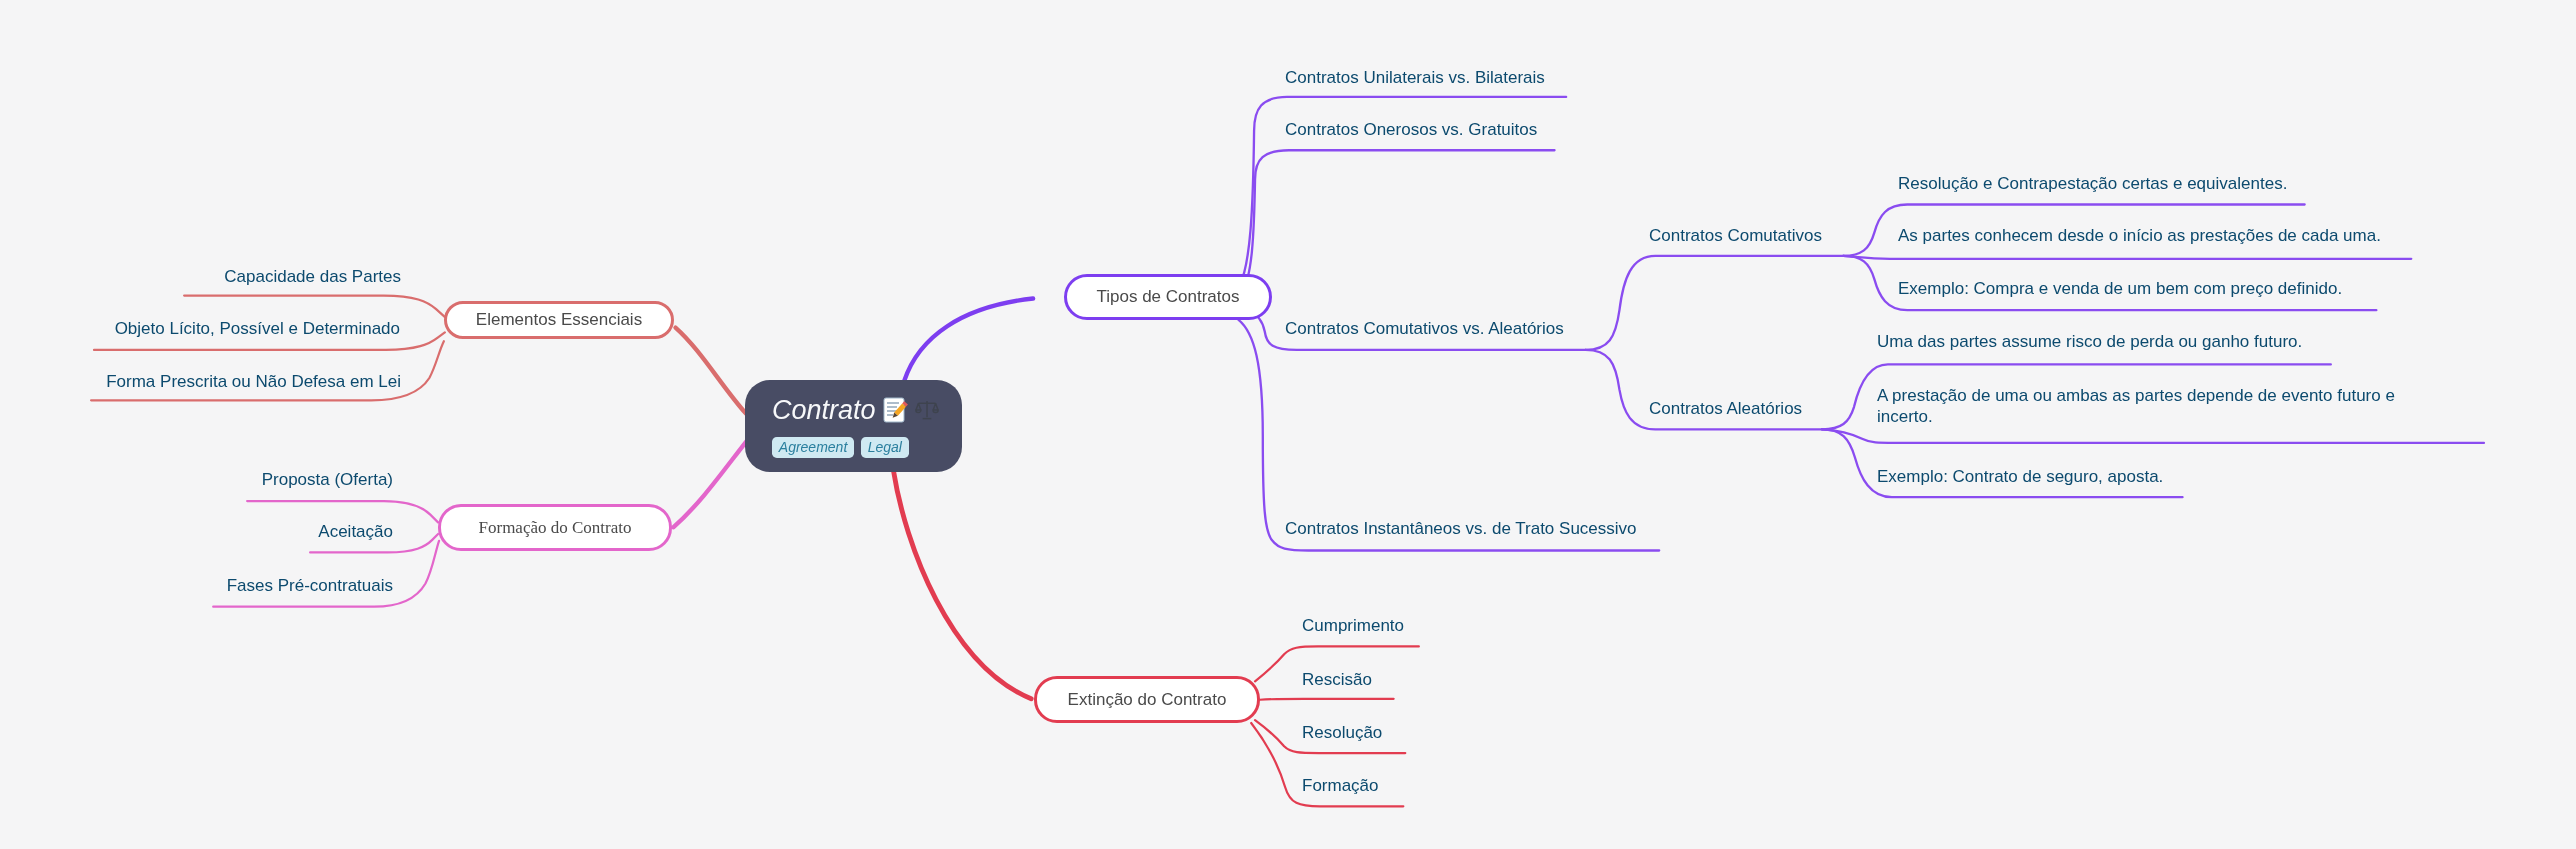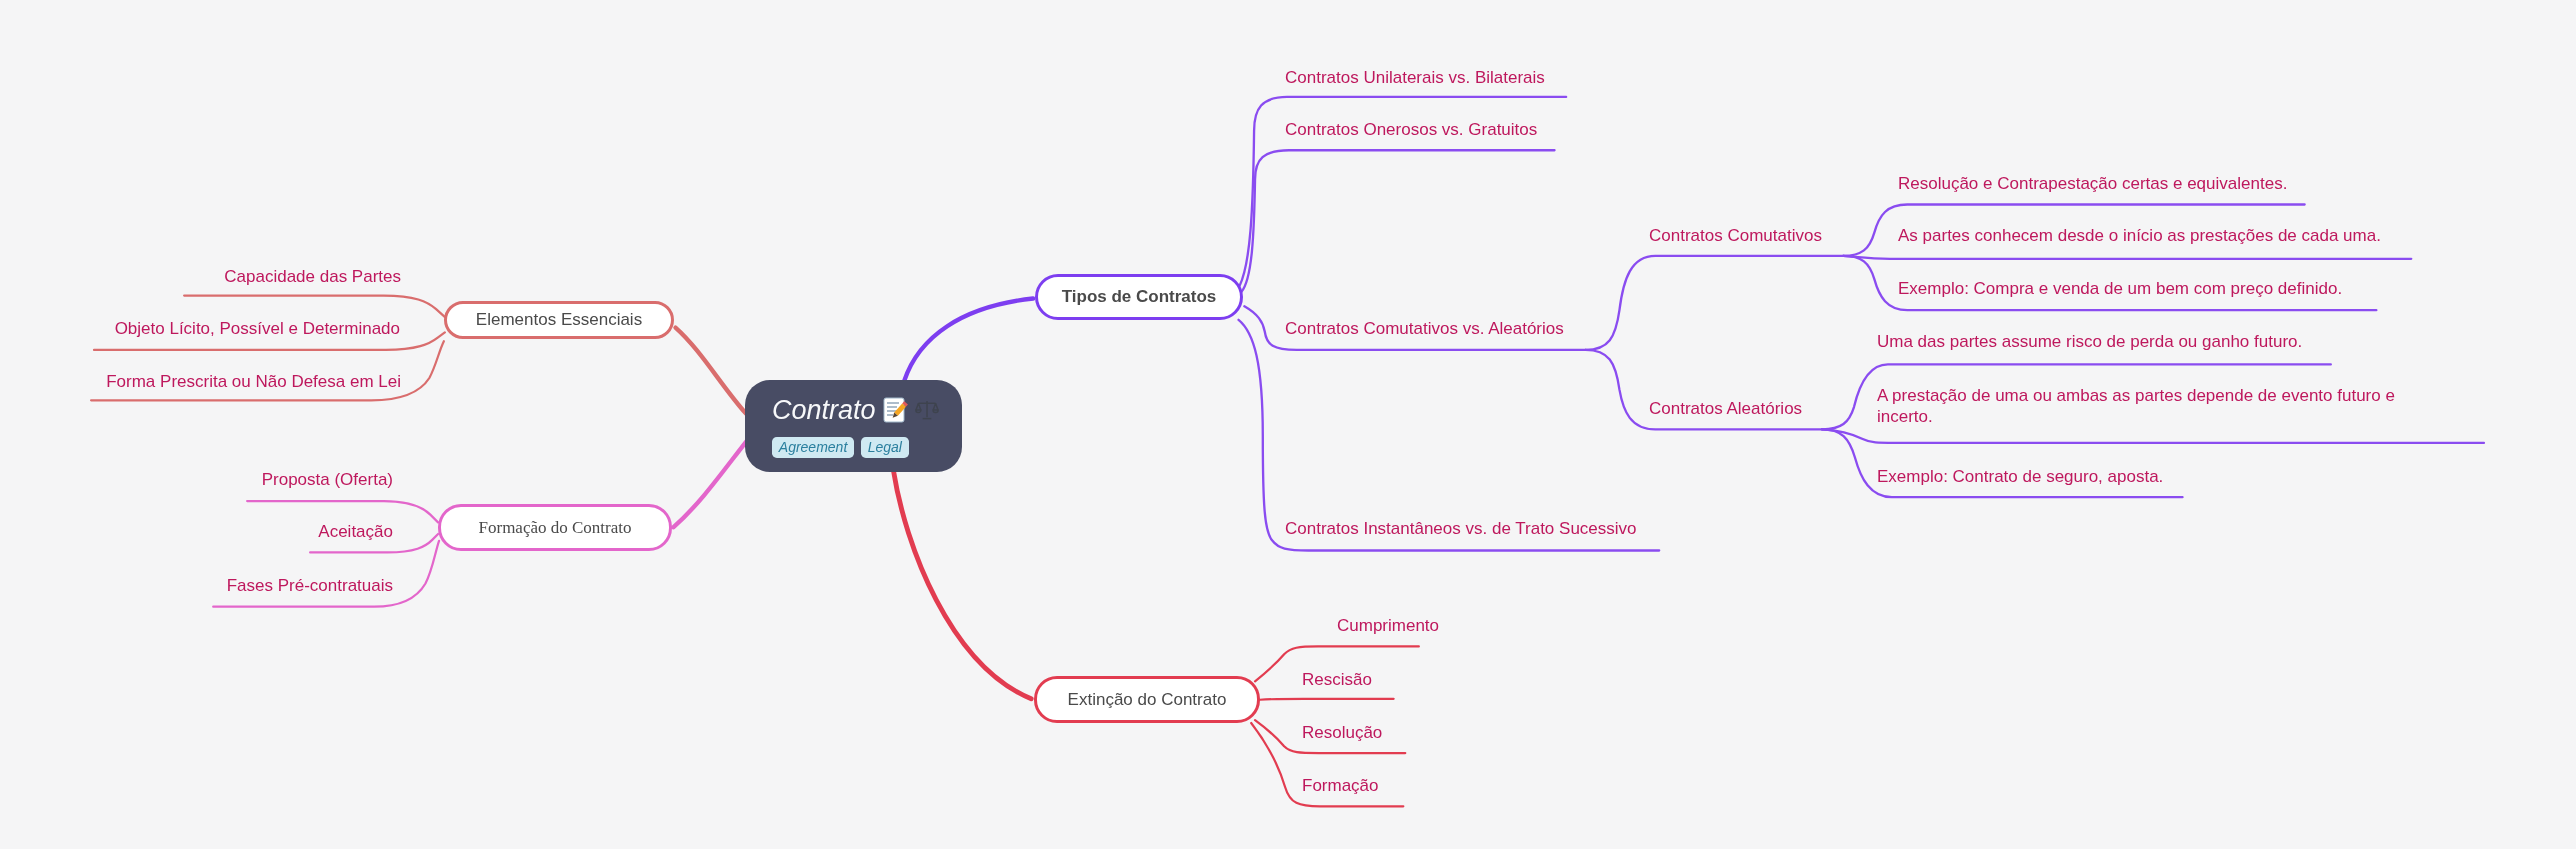--- a/index.html
+++ b/index.html
@@ -16,21 +16,21 @@
   .node.extincao {border:3.9px   solid #e23c50;}
   .root{position:absolute;z-index:3;background:#484c64;border-radius:25px;
         box-sizing:border-box;padding:11.6px 0 0 27px;font-style:italic;}
   .root .trow{display:flex;align-items:center;gap:6.8px;height:37px;}
   .root .rtitle{font-size:27px;color:#f7f8fa;white-space:nowrap;}
   .root .ricon{display:inline-flex;align-items:center;}
   .root .tags{display:flex;gap:6.8px;margin-top:8.7px;}
   .tag{background:#cfe9f2;color:#2a7f9e;font-size:14px;line-height:20.4px;
        padding:0 6.8px;border-radius:4.8px;white-space:nowrap;}
   .lbl{position:absolute;z-index:2;font-size:17px;line-height:21.3px;
-       color:#be185d;white-space:nowrap;}
+       color:#0c4a6e;white-space:nowrap;}
   .lbl.wrap{white-space:normal;}
   .lbl.r{text-align:right;}
 </style>
 </head>
 <body>
 
 <div class="canvas">
 
   <svg class="links" width="2576" height="850" viewBox="0 0 2658 877">
 
@@ -93,21 +93,21 @@
           </g>
         </svg>
       </span>
     </div>
     <div class="tags">
       <span class="tag">Agreement</span>
       <span class="tag">Legal</span>
     </div>
   </div>
 
-  <div class="node tipos" style="left:1035px;top:274px;width:208px;height:46px;font-weight:bold;">Tipos de Contratos</div>
+  <div class="node tipos" style="left:1064px;top:274px;width:208px;height:46px;">Tipos de Contratos</div>
   <div class="node elementos" style="left:444px;top:301px;width:230px;height:38px;">Elementos Essenciais</div>
   <div class="node formacao" style="left:438px;top:504px;width:234px;height:47px;">Formação do Contrato</div>
   <div class="node extincao" style="left:1034px;top:676px;width:226px;height:47px;">Extinção do Contrato</div>
 
   <div class="lbl" style="left:1285px;top:67px;">Contratos Unilaterais vs. Bilaterais</div>
   <div class="lbl" style="left:1285px;top:119px;">Contratos Onerosos vs. Gratuitos</div>
   <div class="lbl" style="left:1285px;top:318px;">Contratos Comutativos vs. Aleatórios</div>
   <div class="lbl" style="left:1285px;top:518px;">Contratos Instantâneos vs. de Trato Sucessivo</div>
 
   <div class="lbl" style="left:1649px;top:225px;">Contratos Comutativos</div>
@@ -122,19 +122,19 @@
   <div class="lbl" style="left:1877px;top:466px;">Exemplo: Contrato de seguro, aposta.</div>
 
   <div class="lbl r" style="right:2175px;top:266px;">Capacidade das Partes</div>
   <div class="lbl r" style="right:2176px;top:318px;">Objeto Lícito, Possível e Determinado</div>
   <div class="lbl r" style="right:2175px;top:371px;">Forma Prescrita ou Não Defesa em Lei</div>
 
   <div class="lbl r" style="right:2183px;top:469px;">Proposta (Oferta)</div>
   <div class="lbl r" style="right:2183px;top:521px;">Aceitação</div>
   <div class="lbl r" style="right:2183px;top:575px;">Fases Pré-contratuais</div>
 
-  <div class="lbl" style="left:1302px;top:615px;margin-left:35px;">Cumprimento</div>
+  <div class="lbl" style="left:1302px;top:615px;">Cumprimento</div>
   <div class="lbl" style="left:1302px;top:669px;">Rescisão</div>
   <div class="lbl" style="left:1302px;top:722px;">Resolução</div>
   <div class="lbl" style="left:1302px;top:775px;">Formação</div>
 
 </div>
 
 
 </body></html>

